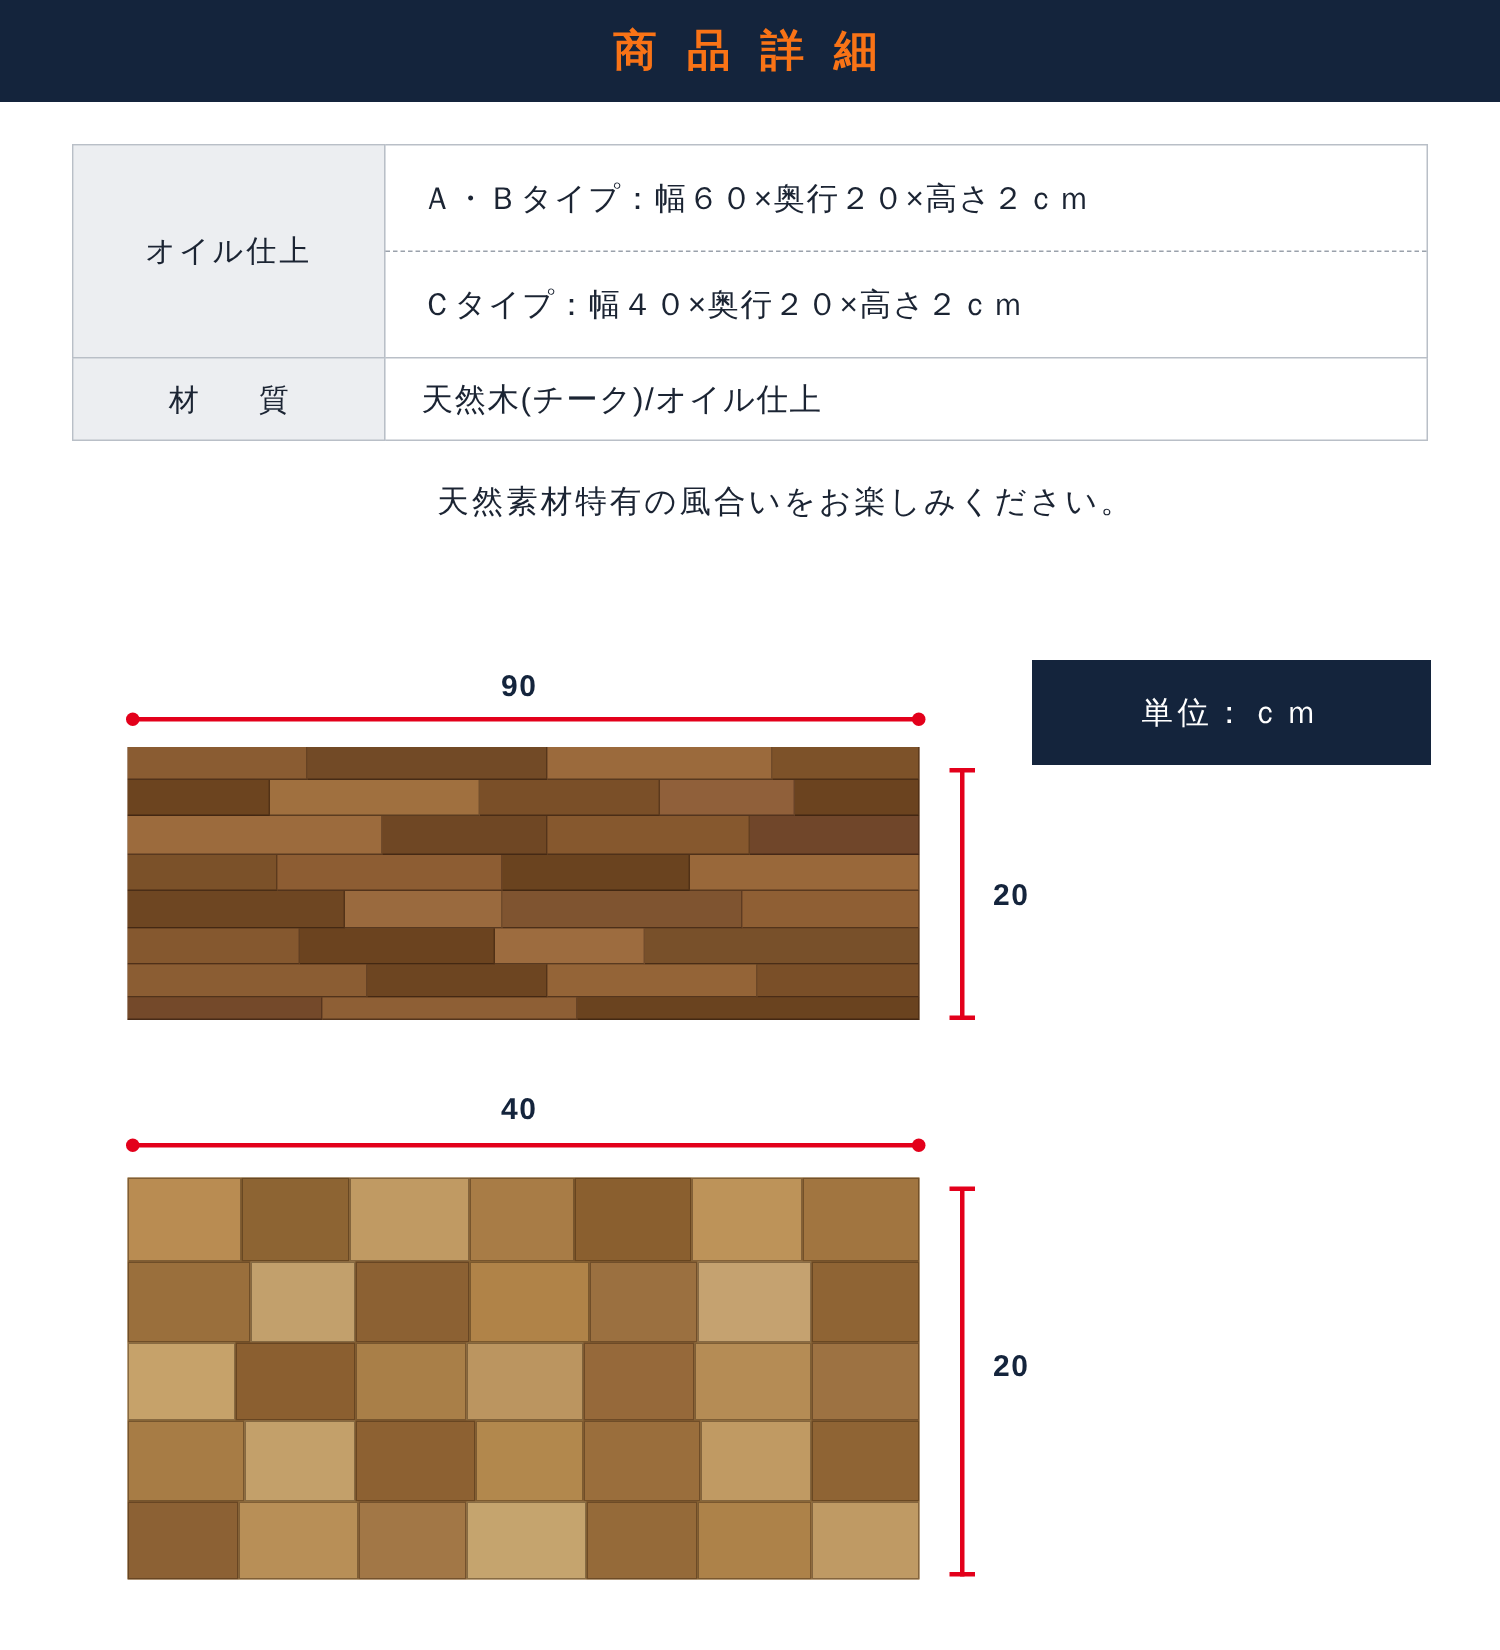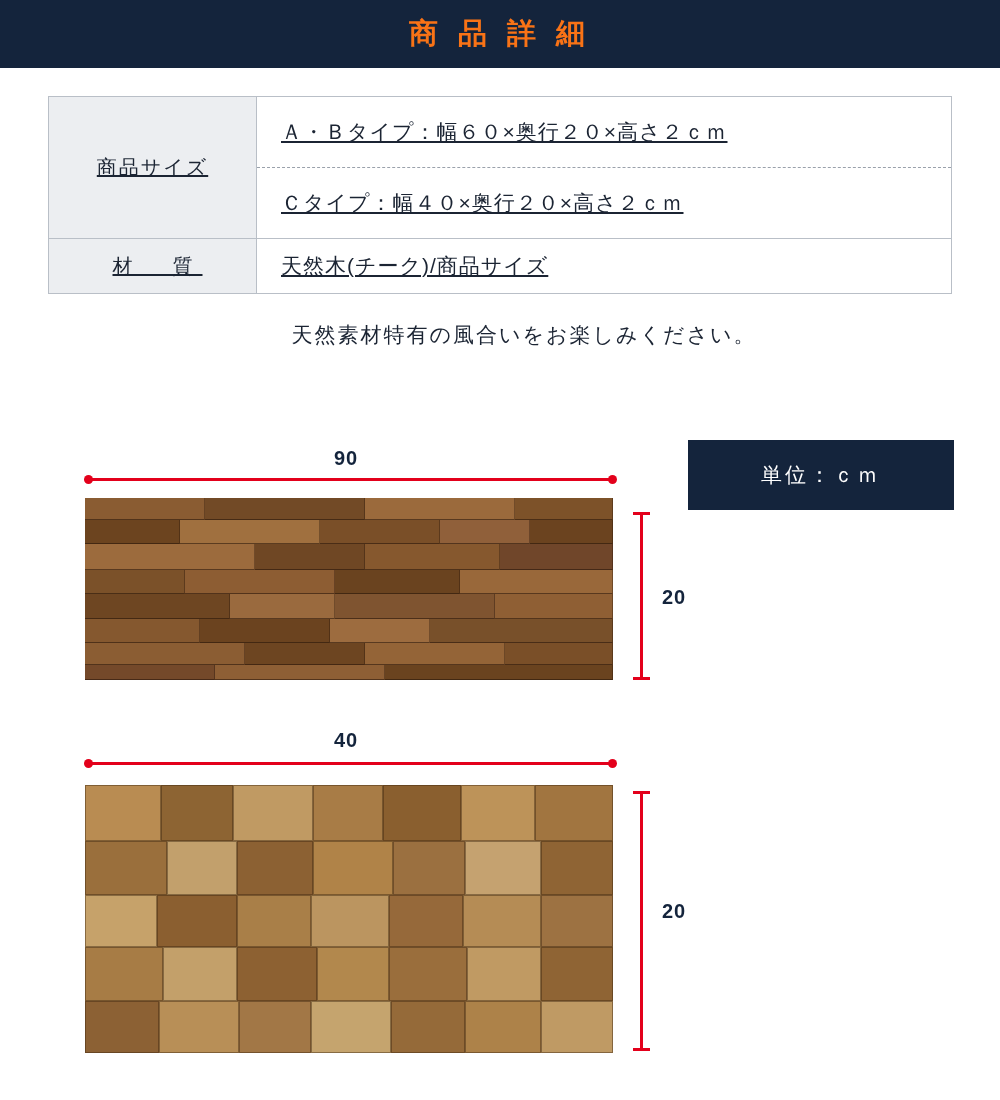--- a/index.html
+++ b/index.html
@@ -38,21 +38,20 @@
     width: 904px;
   }
   table.spec {
     border-collapse: collapse;
     width: 904px;
     table-layout: fixed;
   }
   table.spec td {
     border: 1px solid #b9bfc7;
     vertical-align: middle;
-    text-decoration: underline;
   }
   td.label-cell {
     width: 205px;
     background: #eceef1;
     text-align: center;
     font-size: 20px;
     letter-spacing: 2px;
     color: #1b2433;
   }
   td.value-cell {
@@ -180,31 +179,31 @@
 <body>
 
 <div class="header">
   <div class="header-title">商 品 詳 細</div>
 </div>
 
 <div class="spec-table-wrap">
   <table class="spec">
     <tbody>
         <tr>
-      <td class="label-cell" rowspan="2">商品サイズ</td>
+      <td class="label-cell" rowspan="2">オイル仕上</td>
       <td class="value-cell top">Ａ・Ｂタイプ：幅６０×奥行２０×高さ２ｃｍ</td>
     </tr>
     <tr>
       <td class="value-cell bottom">Ｃタイプ：幅４０×奥行２０×高さ２ｃｍ</td>
     </tr>
     <tr>
       <td class="label-cell">
         <span class="label-spaced">材　質</span>
       </td>
-      <td class="value-cell material-value">天然木(チーク)/商品サイズ</td>
+      <td class="value-cell material-value">天然木(チーク)/オイル仕上</td>
     </tr>
   </tbody>
     </table>
 </div>
 
 <div class="note">
   <span class="note-line-2">天然素材特有の風合いをお楽しみください。</span>
 </div>
 
 <div class="unit-badge">

